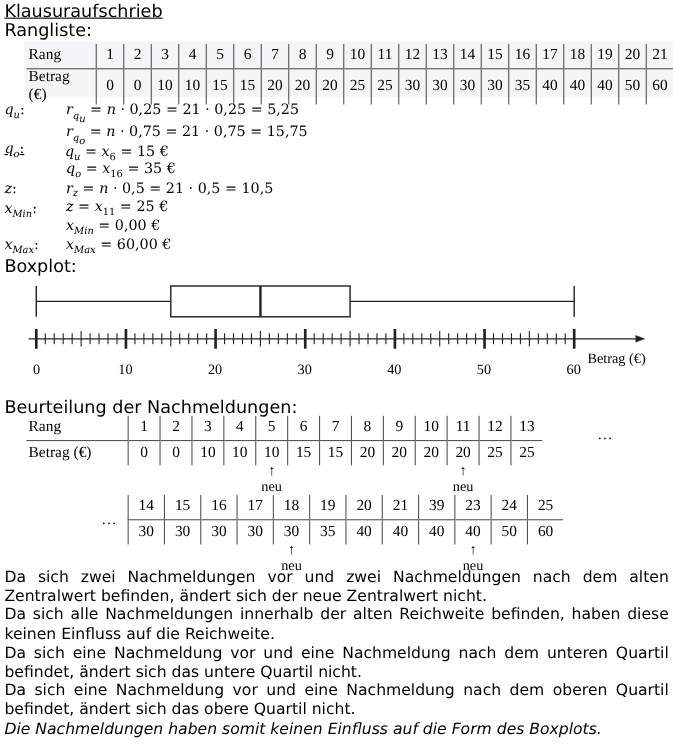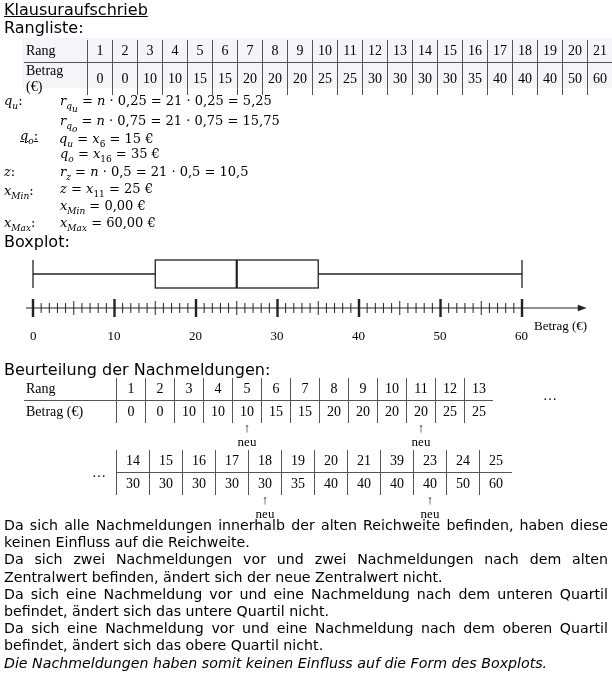--- a/index.html
+++ b/index.html
@@ -82,21 +82,21 @@
           <td style="min-width: 18px;">60</td>
         </tr>
   </tbody>
     </table>
 </div>
 
 <div class="abs f" style="left:4px; top:92px;"><i>q</i><sub><i>u</i></sub>:</div>
 <div class="abs f" style="left:60px; top:92px;"><i>r</i><sub><i>q<sub>u</sub></i></sub> = <i>n</i> · 0,25 = 21 · 0,25 = 5,25</div>
 <div class="abs f" style="left:59px; top:110px;margin-top:20px;"><i>q</i><sub><i>u</i></sub> = <i>x</i><sub>6</sub> = 15 €</div>
 
-<div class="abs f" style="left:20px; top:127px;text-decoration:underline;"><i>q</i><sub><i>o</i></sub>:</div>
+<div class="abs f" style="left:4px; top:127px;text-decoration:underline;"><i>q</i><sub><i>o</i></sub>:</div>
 <div class="abs f" style="left:60px; top:112px;"><i>r</i><sub><i>q<sub>o</sub></i></sub> = <i>n</i> · 0,75 = 21 · 0,75 = 15,75</div>
 <div class="abs f" style="left:60px; top:145px;"><i>q</i><sub><i>o</i></sub> = <i>x</i><sub>16</sub> = 35 €</div>
 
 <div class="abs f" style="left:4px; top:163px;"><i>z</i>:</div>
 <div class="abs f" style="left:60px; top:163px;"><i>r</i><sub><i>z</i></sub> = <i>n</i> · 0,5 = 21 · 0,5 = 10,5</div>
 <div class="abs f" style="left:60px; top:180px;"><i>z</i> = <i>x</i><sub>11</sub> = 25 €</div>
 
 <div class="abs f" style="left:4px; top:182px;"><i>x</i><sub><i>Min</i></sub>:</div>
 <div class="abs f" style="left:60px; top:197px;"><i>x</i><sub><i>Min</i></sub> = 0,00 €</div>
 
@@ -268,18 +268,18 @@
     <div class="abs neu" style="left: 232px; top: 435px;">neu</div>
     <div class="abs neu" style="left: 406px; top: 421px;">↑</div>
     <div class="abs neu" style="left: 406px; top: 435px;">neu</div>
     <div class="abs neu" style="left: 250px; top: 493px;">↑</div>
     <div class="abs neu" style="left: 250px; top: 507px;">neu</div>
     <div class="abs neu" style="left: 415px; top: 493px;">↑</div>
     <div class="abs neu" style="left: 415px; top: 507px;">neu</div>
   </div>
 
 <div class="abs txt" style="top:517px;">
+  <p>Da sich zwei Nachmeldungen vor und zwei Nachmeldungen nach dem alten Zentralwert befinden, ändert sich der neue Zentralwert nicht.</p>
   <p>Da sich alle Nachmeldungen innerhalb der alten Reichweite befinden, haben diese keinen Einfluss auf die Reichweite.</p>
-  <p>Da sich zwei Nachmeldungen vor und zwei Nachmeldungen nach dem alten Zentralwert befinden, ändert sich der neue Zentralwert nicht.</p>
   <p>Da sich eine Nachmeldung vor und eine Nachmeldung nach dem unteren Quartil befindet, ändert sich das untere Quartil nicht.</p>
   <p>Da sich eine Nachmeldung vor und eine Nachmeldung nach dem oberen Quartil befindet, ändert sich das obere Quartil nicht.</p>
   <p class="it">Die Nachmeldungen haben somit keinen Einfluss auf die Form des Boxplots.</p>
 </div>
 
 </body></html>

